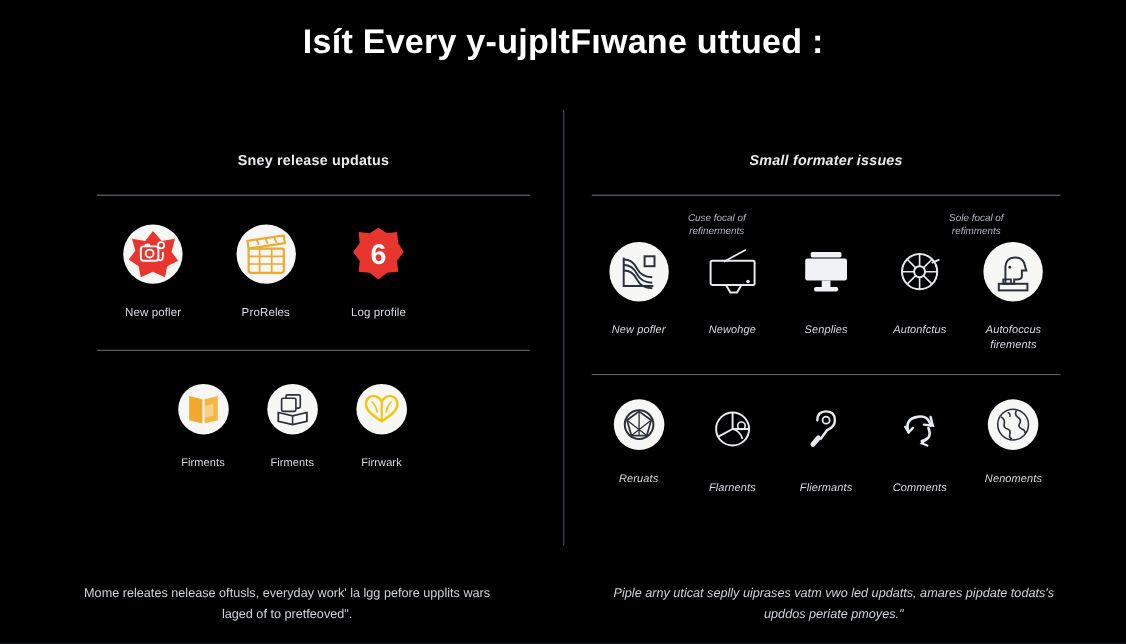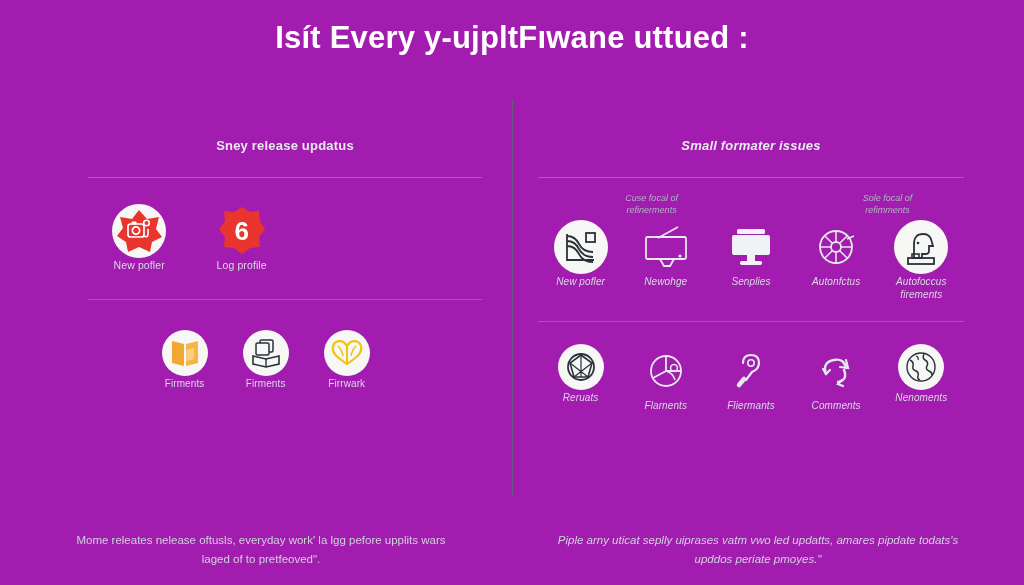--- a/index.html
+++ b/index.html
@@ -10,21 +10,21 @@
   body {
     width: 1024px;
     height: 585px;
     overflow: hidden;
     font-family: "Liberation Sans", sans-serif;
     position: relative;
   }
   #infographic {
     position: absolute;
     inset: 0;
-    background: #a21caf;
+    background: #000000;
   }
   
   .title {
     position: absolute;
     top: 20px;
     left: 0;
     right: 0;
     text-align: center;
     color: #ffffff;
     font-size: 31px;
@@ -118,21 +118,21 @@
     display: flex;
     align-items: center;
     justify-content: center;
     position: relative;
   }
   .badge.sm { width: 46px; height: 46px; }
   .badge.white { background: #f7f7f5; }
   .badge.plain { background: transparent; }
 
   .cap {
-    margin-top: 1px;
+    margin-top: 20px;
     font-size: 10.5px;
     line-height: 1.3;
     color: #d7dbe2;
     letter-spacing: .1px;
   }
   .cap.sm { font-size: 10px; }
 
   
   .rule-mid-left {
     height: 1px;
@@ -195,20 +195,31 @@
               <circle cx="22" cy="24.5" r="3.6" fill="none" stroke="#fff" stroke-width="1.7"></circle>
               <rect x="17.5" y="15.5" width="5" height="3" rx="1" fill="#fff"></rect>
               <circle cx="32.5" cy="17" r="2.8" fill="none" stroke="#fff" stroke-width="1.6"></circle>
               <path d="M30 30 q5 3 4 -7" fill="none" stroke="#fff" stroke-width="1.6"></path>
             </svg>
           </div>
           <div class="cap">New pofler</div>
         </div>
 
 
+        <div class="cell">
+          <div class="badge white">
+            <svg width="44" height="44" viewBox="0 0 44 44" aria-hidden="true">
+              <path d="M5 10 L38 5 L39 12 L6 17 Z" fill="none" stroke="#f0a830" stroke-width="2"></path>
+              <path d="M13 8.5 L15.5 13.5 M21 7.5 L23.5 12.5 M29 6.5 L31.5 11.5" stroke="#f0a830" stroke-width="1.6"></path>
+              <rect x="6" y="17" width="32" height="22" rx="2" fill="none" stroke="#f0a830" stroke-width="2"></rect>
+              <path d="M6 24 H38 M6 31 H38 M16 17 V39 M27 17 V39" stroke="#f0a830" stroke-width="1.5"></path>
+            </svg>
+          </div>
+          <div class="cap">ProReles</div>
+        </div>
 
         <div class="cell">
           <div class="badge plain">
             <svg width="54" height="54" viewBox="0 0 54 54" aria-hidden="true">
               <path d="M27 3 L35 8 L44 7 L45 17 L50 25 L44 33 L45 43 L35 44 L27 50 L19 44 L9 43 L10 33 L4 25 L10 17 L9 7 L19 8 Z" fill="#e8352e"></path>
             </svg>
             <span class="badge-num" style="position:absolute;left:0;right:0;text-align:center;">6</span>
           </div>
           <div class="cap">Log profile</div>
         </div>

